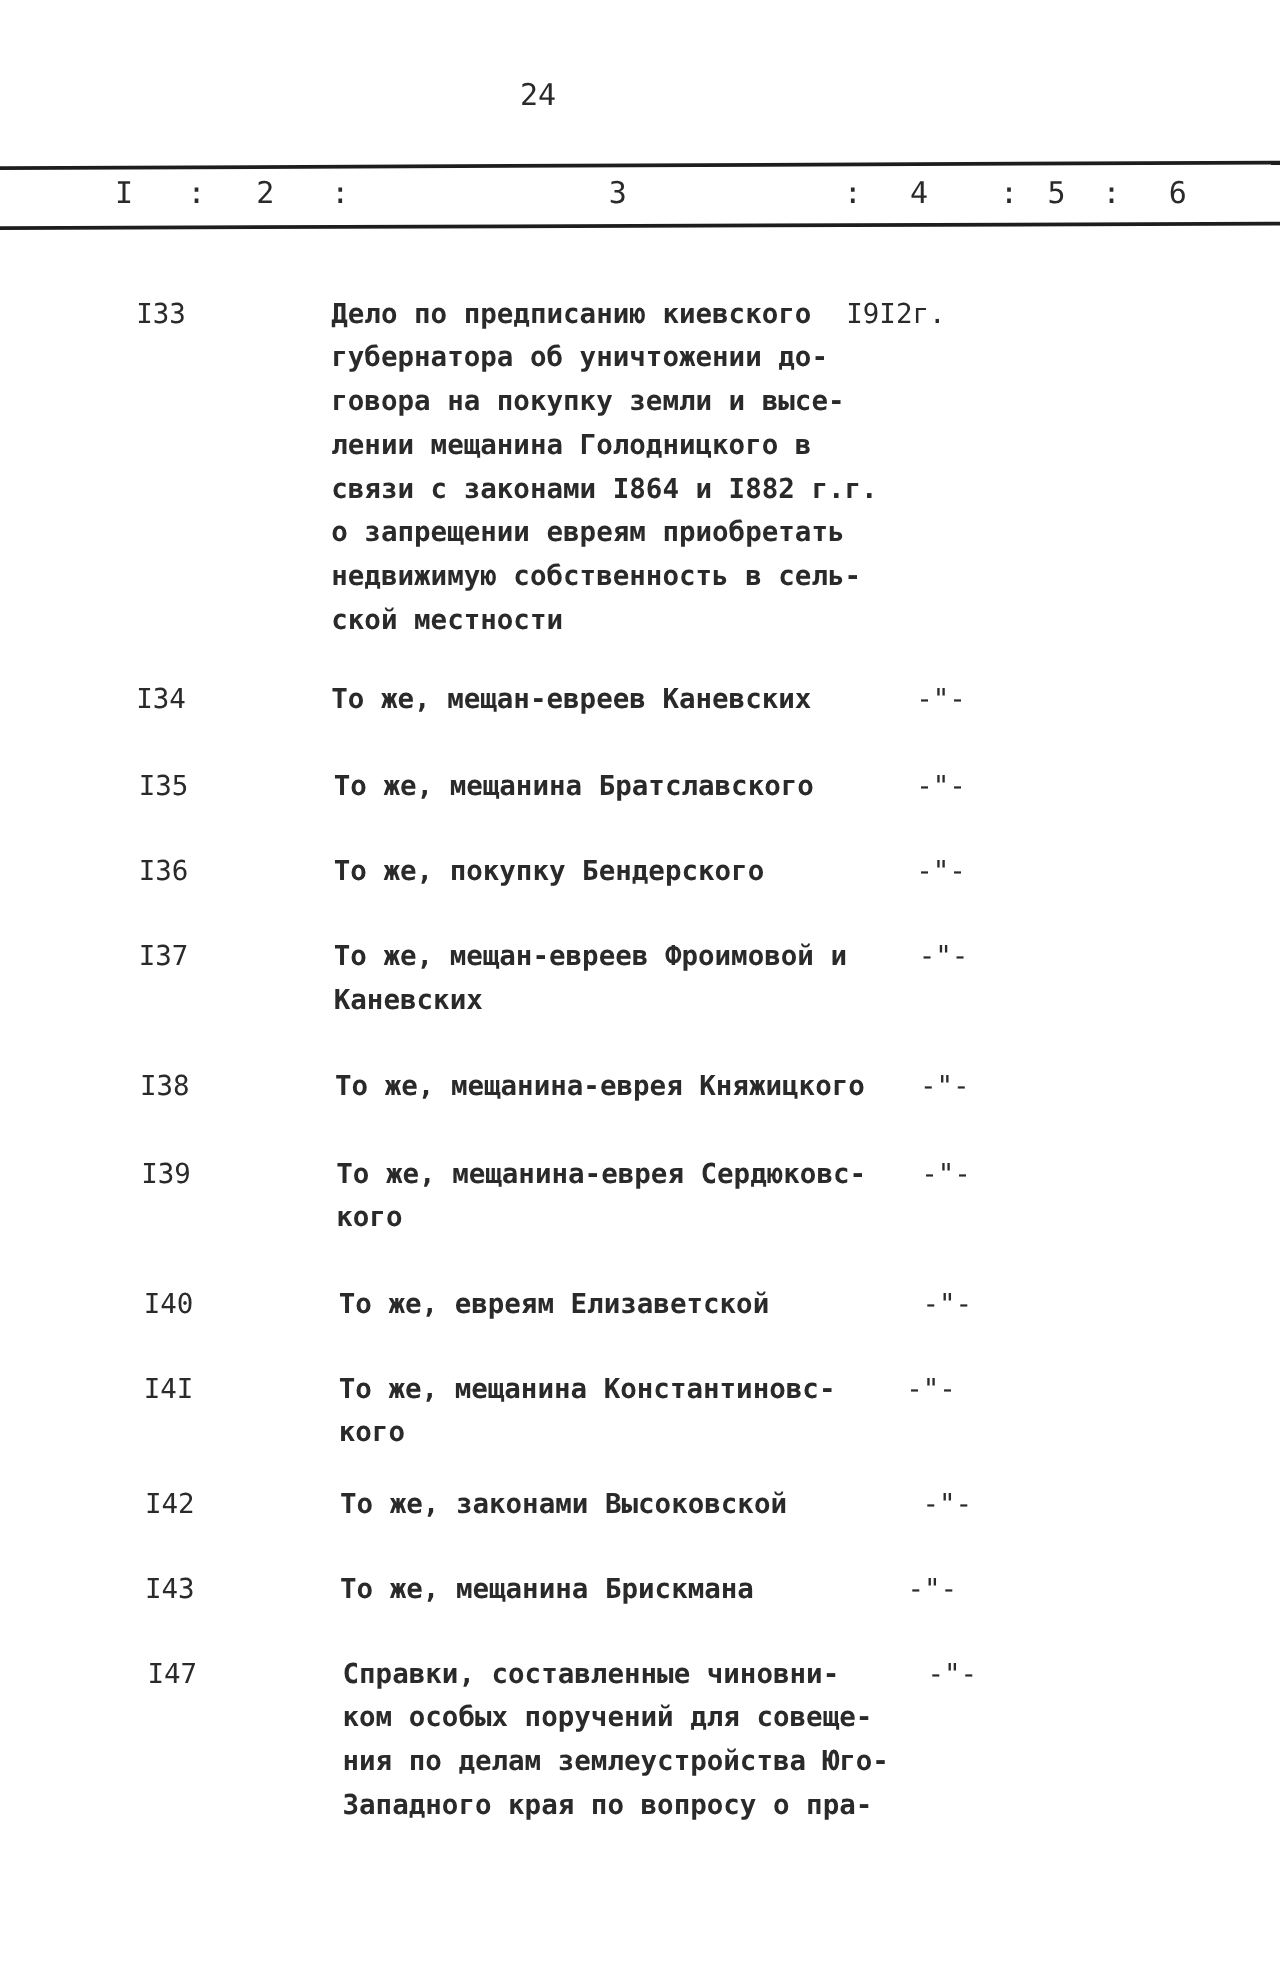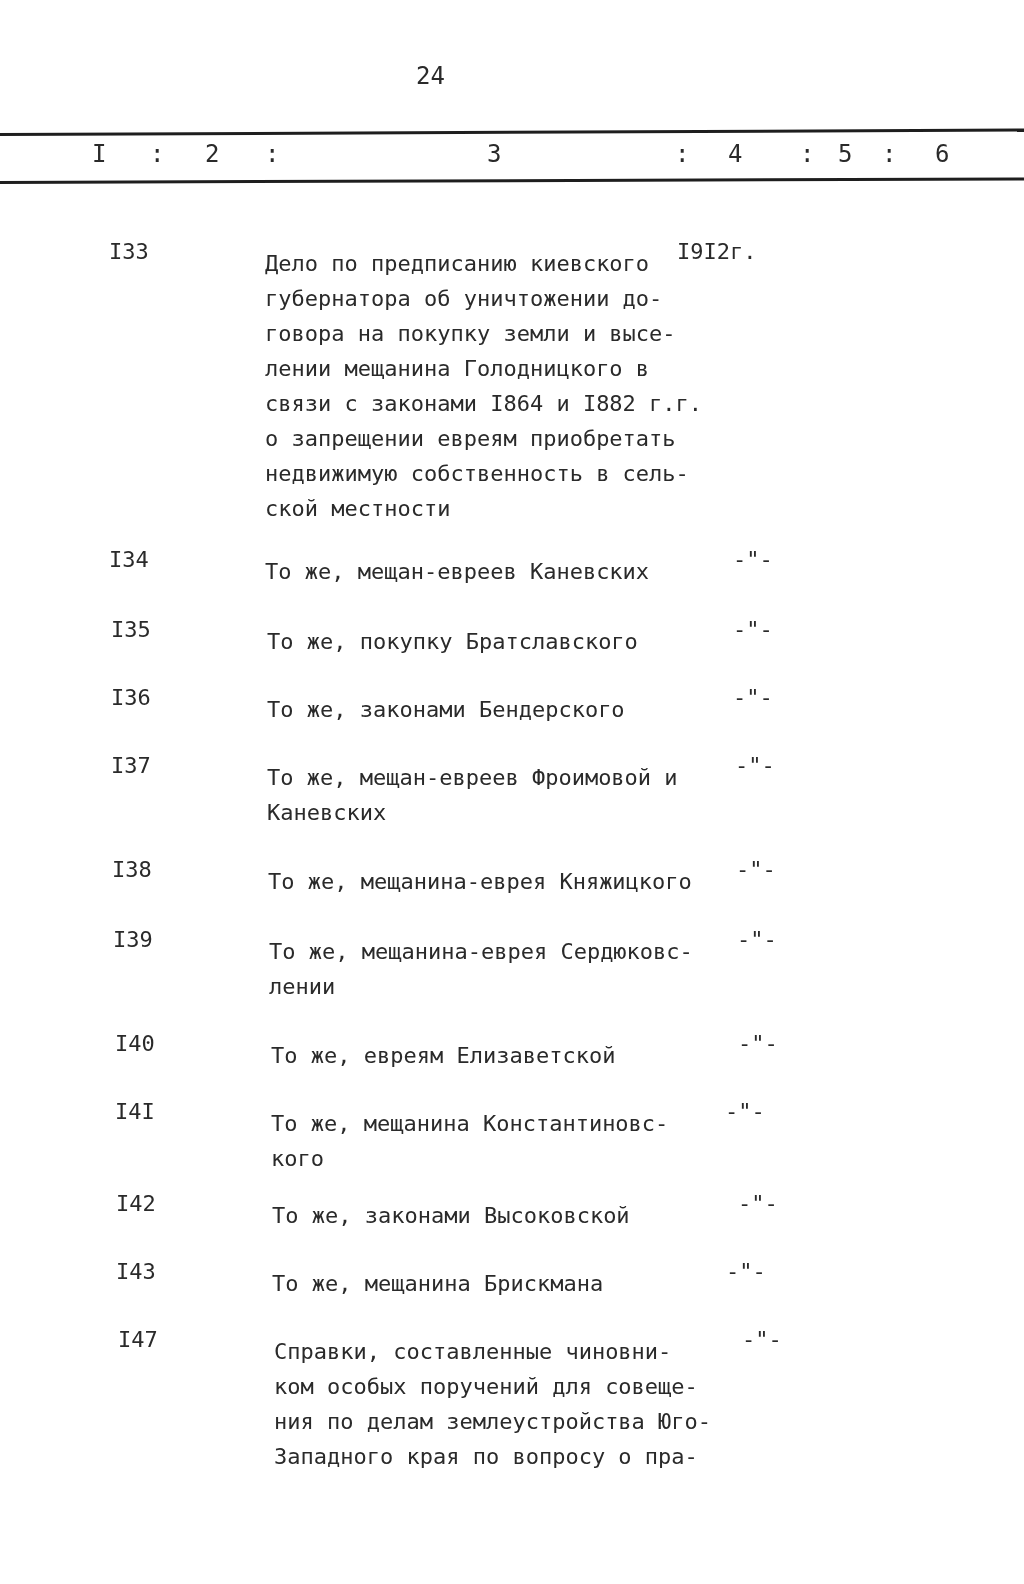--- a/index.html
+++ b/index.html
@@ -20,21 +20,21 @@
   }
   .rule.top { top: 133px; transform: rotate(-0.25deg); transform-origin: left; }
   .rule.bottom { top: 181px; transform: rotate(-0.2deg); transform-origin: left; height: 3px; }
   .header-row {
     position: absolute; top: 140px; left: 0; width: 1024px; height: 36px;
     font-size: 24px;
   }
   .hcell { position: absolute; top: 0; }
   .entry { position: absolute; font-size: 22px; line-height: 35px; }
   .entry .num { position: absolute; left: 12px; top: 0; }
-  .entry .desc { position: absolute; left: 168px; top: 12px; width: 470px; white-space: pre-line; }
+  .entry .desc { position: absolute; left: 168px; top: 0; width: 470px; white-space: pre-line; font-weight: bold; }
   .entry .date { position: absolute; top: 0; white-space: nowrap; }
 </style>
 </head>
 <body>
 
 <div class="page-number">24</div>
 
 <div class="rule top"></div>
 
 <div class="header-row">
@@ -67,47 +67,47 @@
 </div>
 
 <div class="entry" style="top:542px;left:97px">
   <span class="num">I34</span>
   <span class="desc">То же, мещан-евреев Каневских</span>
   <span class="date" style="left:636px">-"-</span>
 </div>
 
 <div class="entry" style="top:612px;left:99px">
   <span class="num">I35</span>
-  <span class="desc">То же, покупку Братславского</span>
+  <span class="desc">То же, мещанина Братславского</span>
   <span class="date" style="left:634px">-"-</span>
 </div>
 
 <div class="entry" style="top:680px;left:99px">
   <span class="num">I36</span>
-  <span class="desc">То же, законами Бендерского</span>
+  <span class="desc">То же, покупку Бендерского</span>
   <span class="date" style="left:634px">-"-</span>
 </div>
 
 <div class="entry" style="top:748px;left:99px">
   <span class="num">I37</span>
   <span class="desc">То же, мещан-евреев Фроимовой и
 Каневских</span>
   <span class="date" style="left:636px">-"-</span>
 </div>
 
 <div class="entry" style="top:852px;left:100px">
   <span class="num">I38</span>
   <span class="desc">То же, мещанина-еврея Княжицкого</span>
   <span class="date" style="left:636px">-"-</span>
 </div>
 
 <div class="entry" style="top:922px;left:101px">
   <span class="num">I39</span>
   <span class="desc">То же, мещанина-еврея Сердюковс-
-лении</span>
+кого</span>
   <span class="date" style="left:636px">-"-</span>
 </div>
 
 <div class="entry" style="top:1026px;left:103px">
   <span class="num">I40</span>
   <span class="desc">То же, евреям  Елизаветской</span>
   <span class="date" style="left:635px">-"-</span>
 </div>
 
 <div class="entry" style="top:1094px;left:103px">

